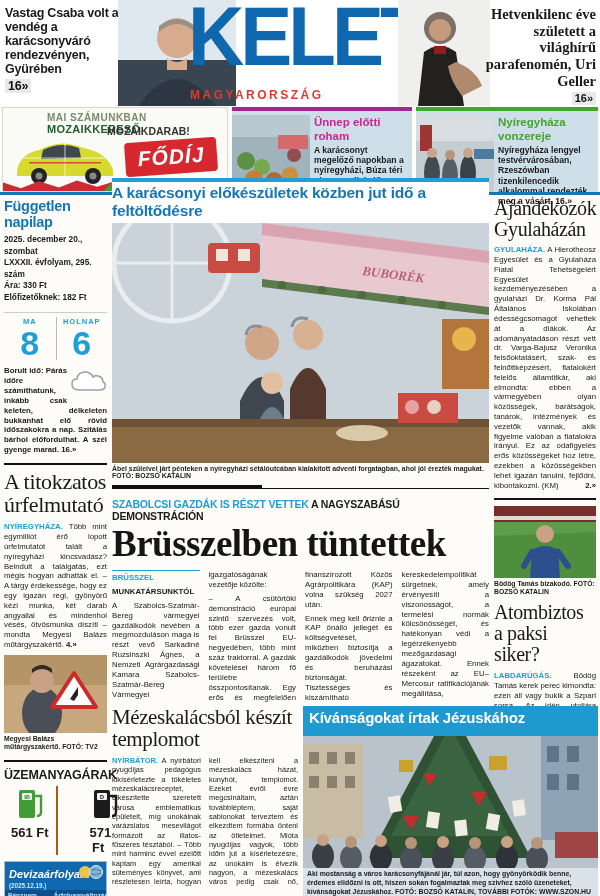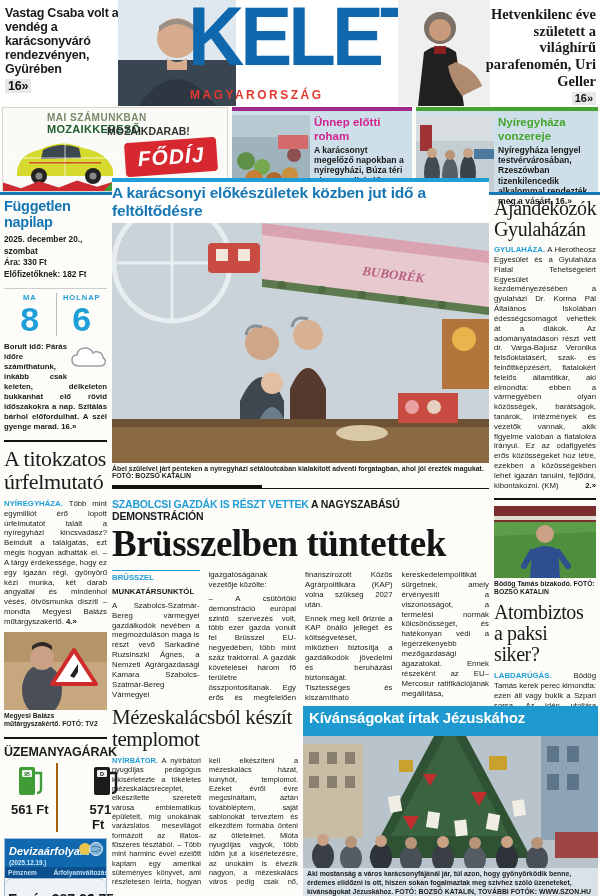--- a/index.html
+++ b/index.html
@@ -219,20 +219,21 @@
         <span>Nyíregyháza lengyel testvérvárosában, Rzeszówban tizenkilencedik alkalommal rendezték meg a vásárt. </span><span class="pageref">16.»</span>
       </div>
     </div>
   </div>
   <div class="band-rule"></div>
 
   <div class="leftcol">
     <div class="tagline">Független napilap</div>
     <div class="infolines">
       <div>2025. december 20., szombat</div>
+      <div>LXXXII. évfolyam, 295. szám</div>
       <div>Ára: 330 Ft</div>
       <div>Előfizetőknek: 182 Ft</div>
     </div>
 
     <div class="weather">
       <div class="wx-cell">
         <div class="wx-label">MA</div>
         <div class="wx-temp">8</div>
       </div>
       <div class="wx-cell">

